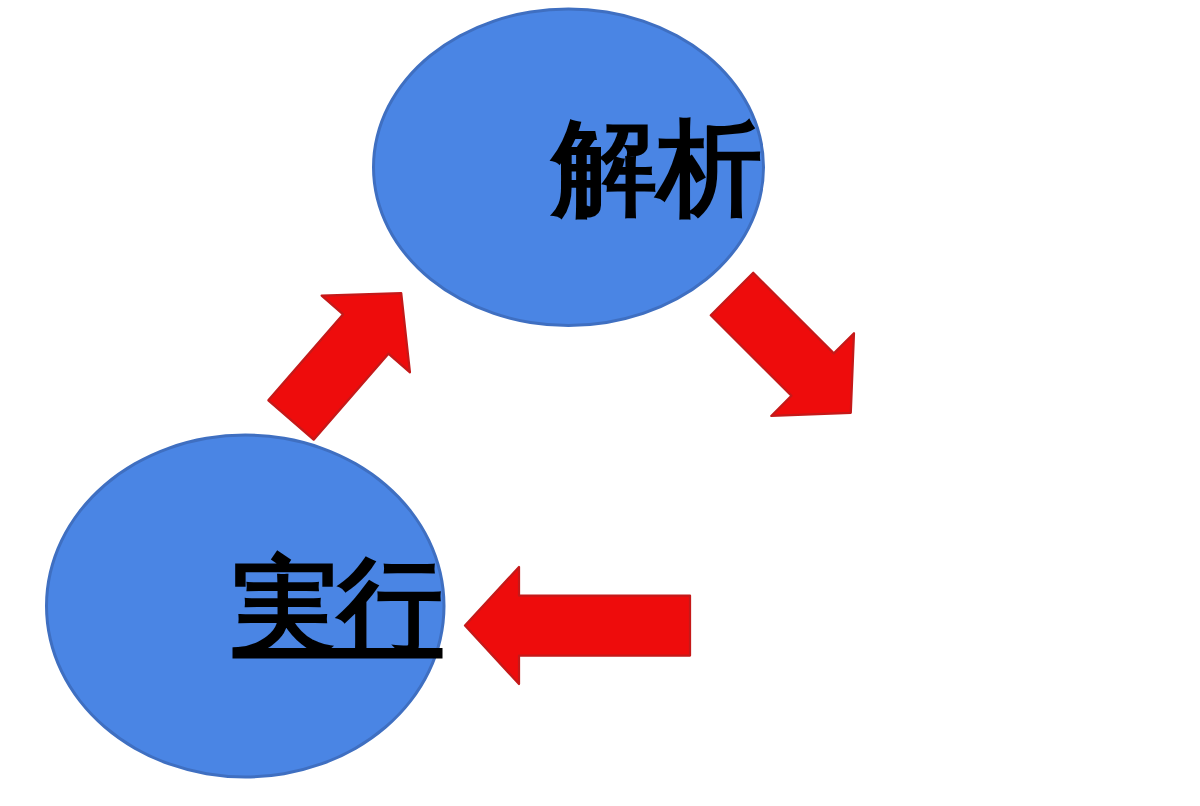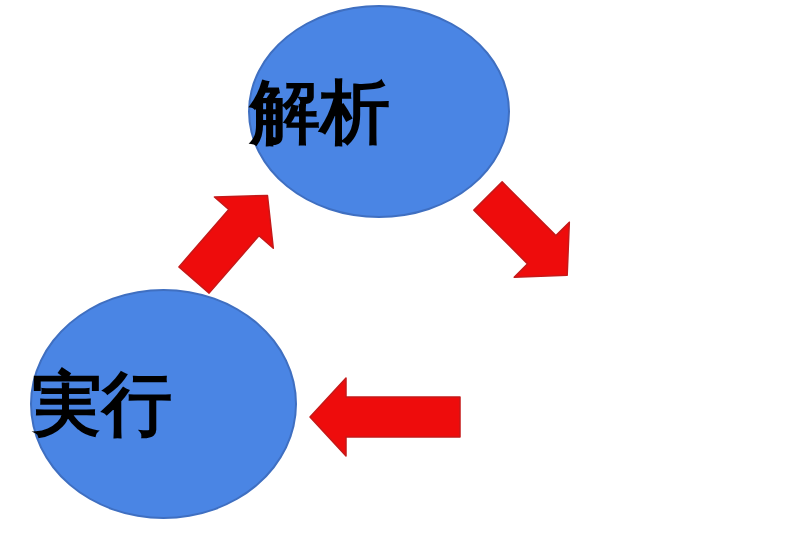--- a/index.html
+++ b/index.html
@@ -28,40 +28,41 @@
     stroke-linejoin: round;
   }
   .node {
     position: absolute;
     box-sizing: border-box;
     border-radius: 50%;
     background: #4a85e4;
     border: 2px solid #3f6fc1;
     display: flex;
     flex-direction: column;
-    align-items: flex-start;
+    align-items: flex-end;
     justify-content: center;
     color: #000000;
     font-weight: bold;
     text-align: center;
     line-height: 1.0;
   }
   .node-analysis {
     left: 248px;
     top: 5px;
     width: 262px;
     height: 213px;
     font-size: 70px;
   }
   .node-execution {
     left: 30px;
     top: 289px;
     width: 267px;
     height: 230px;
     font-size: 70px;
+    text-decoration: underline;
   }
   .node-report {
     left: 489px;
     top: 289px;
     width: 258px;
     height: 222px;
     font-size: 68px;
     padding-top: 12px;
   }
   .node .sublabel {

